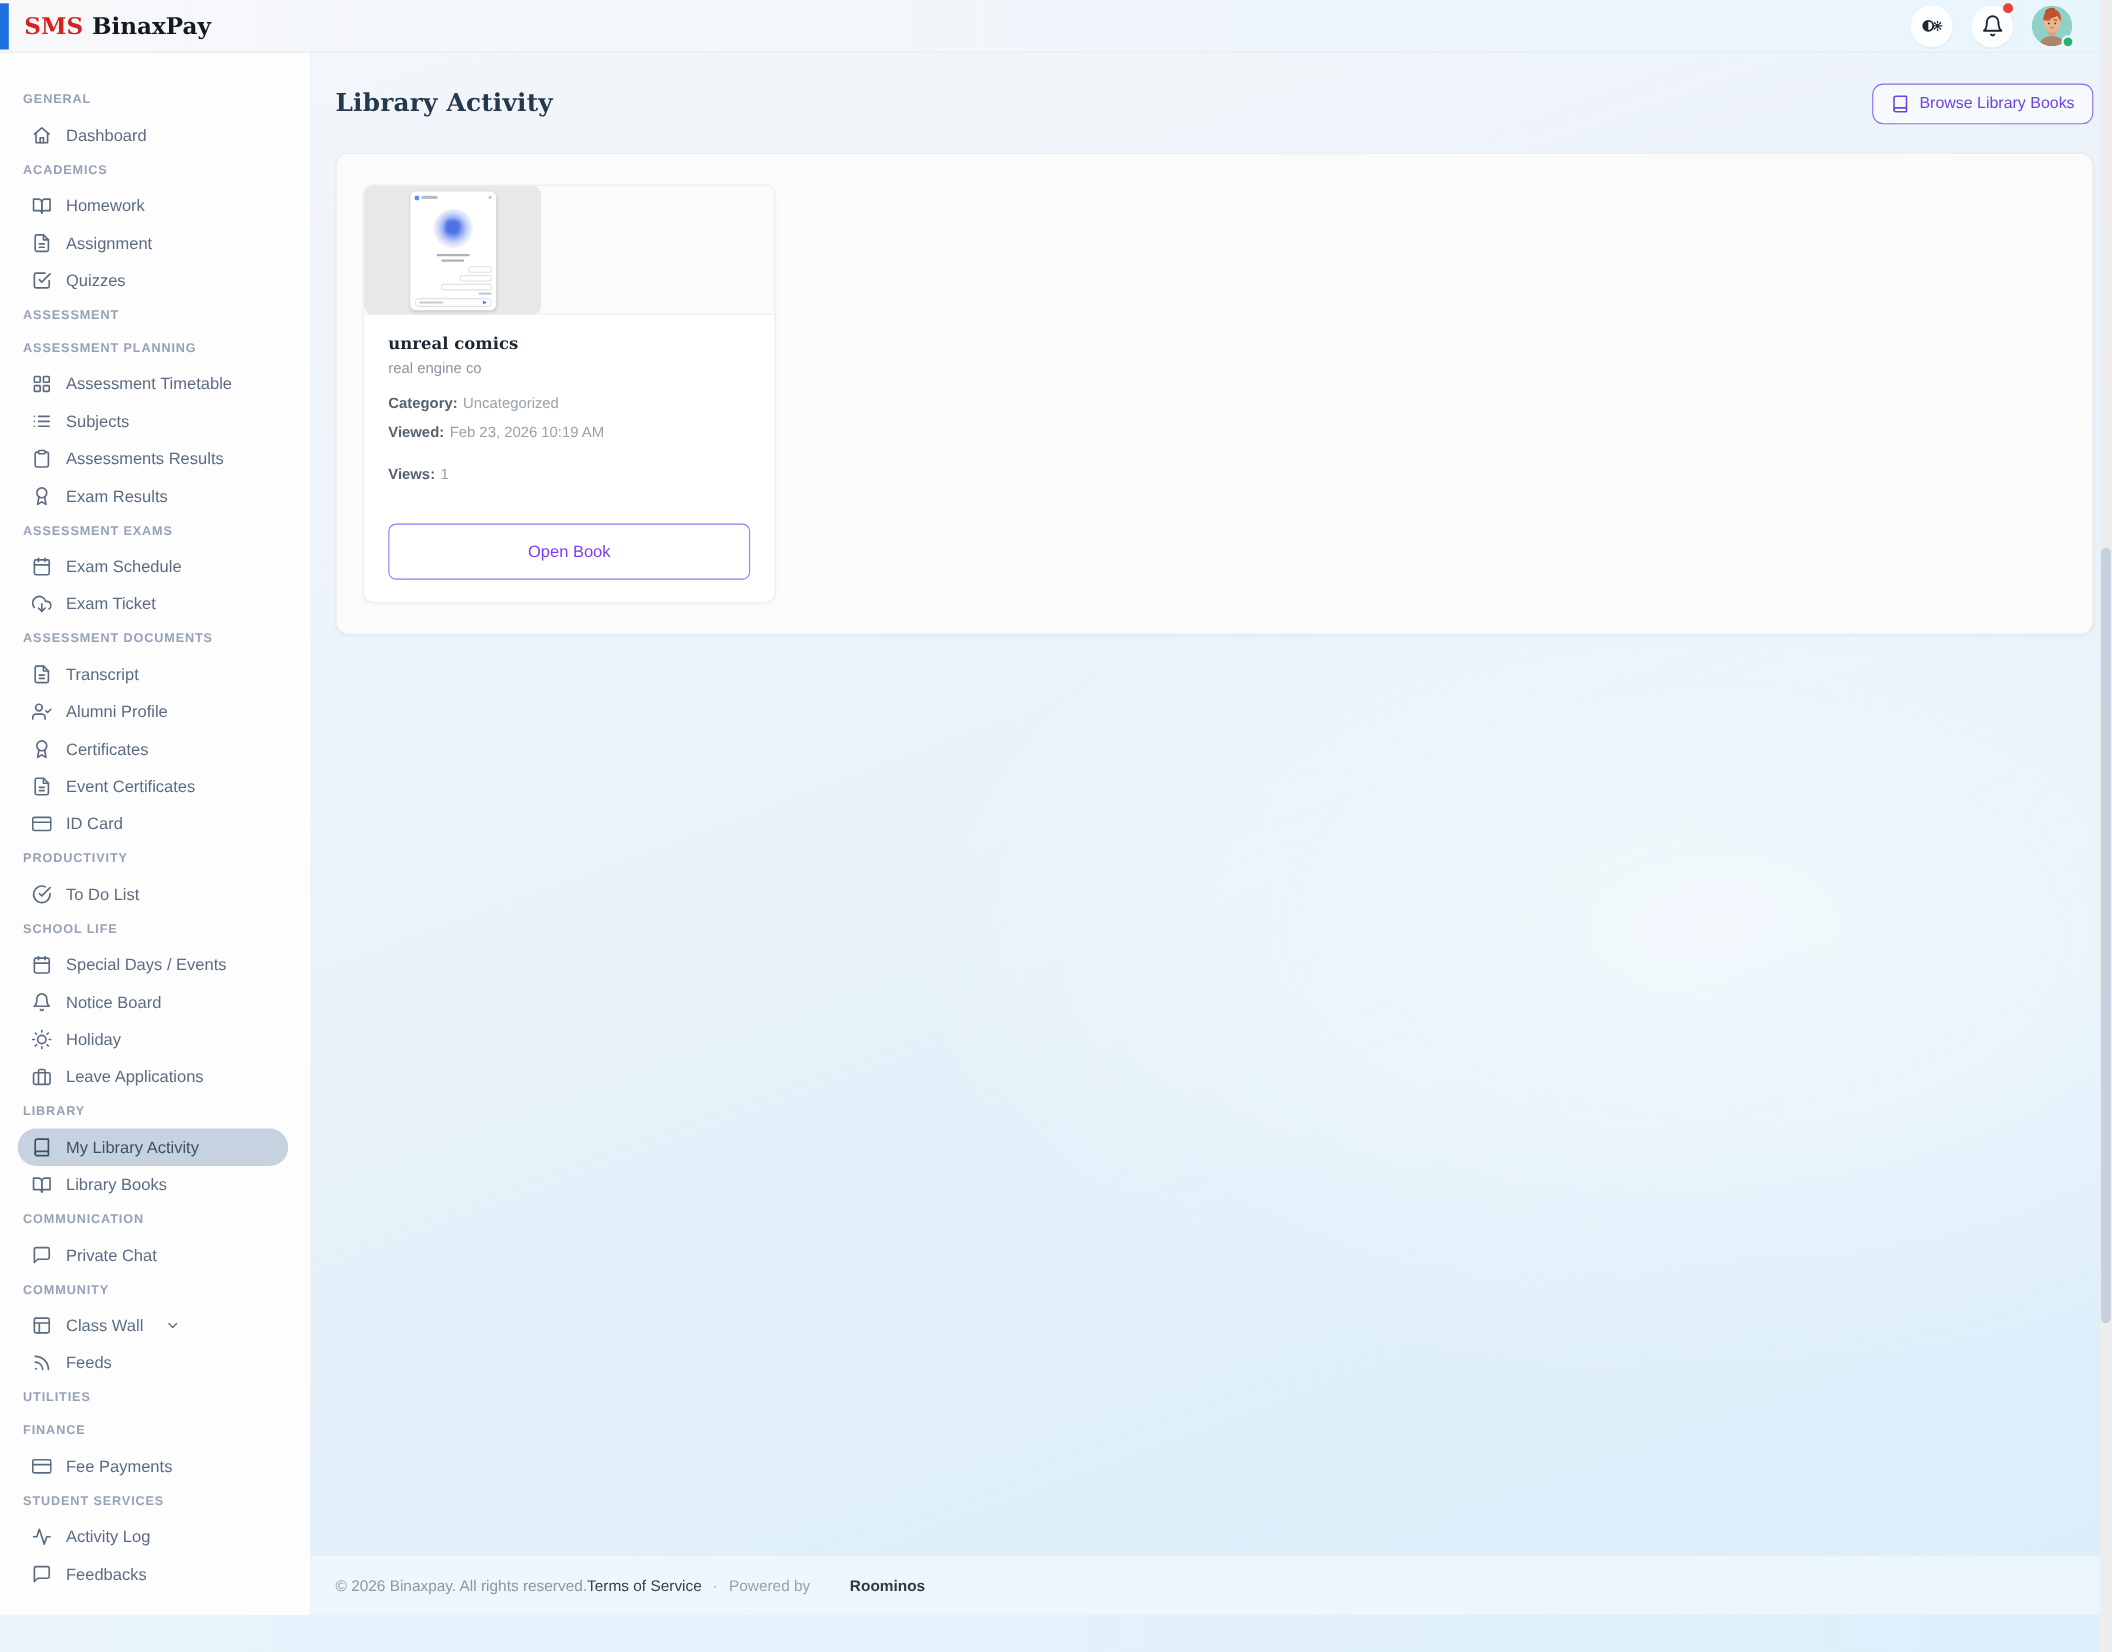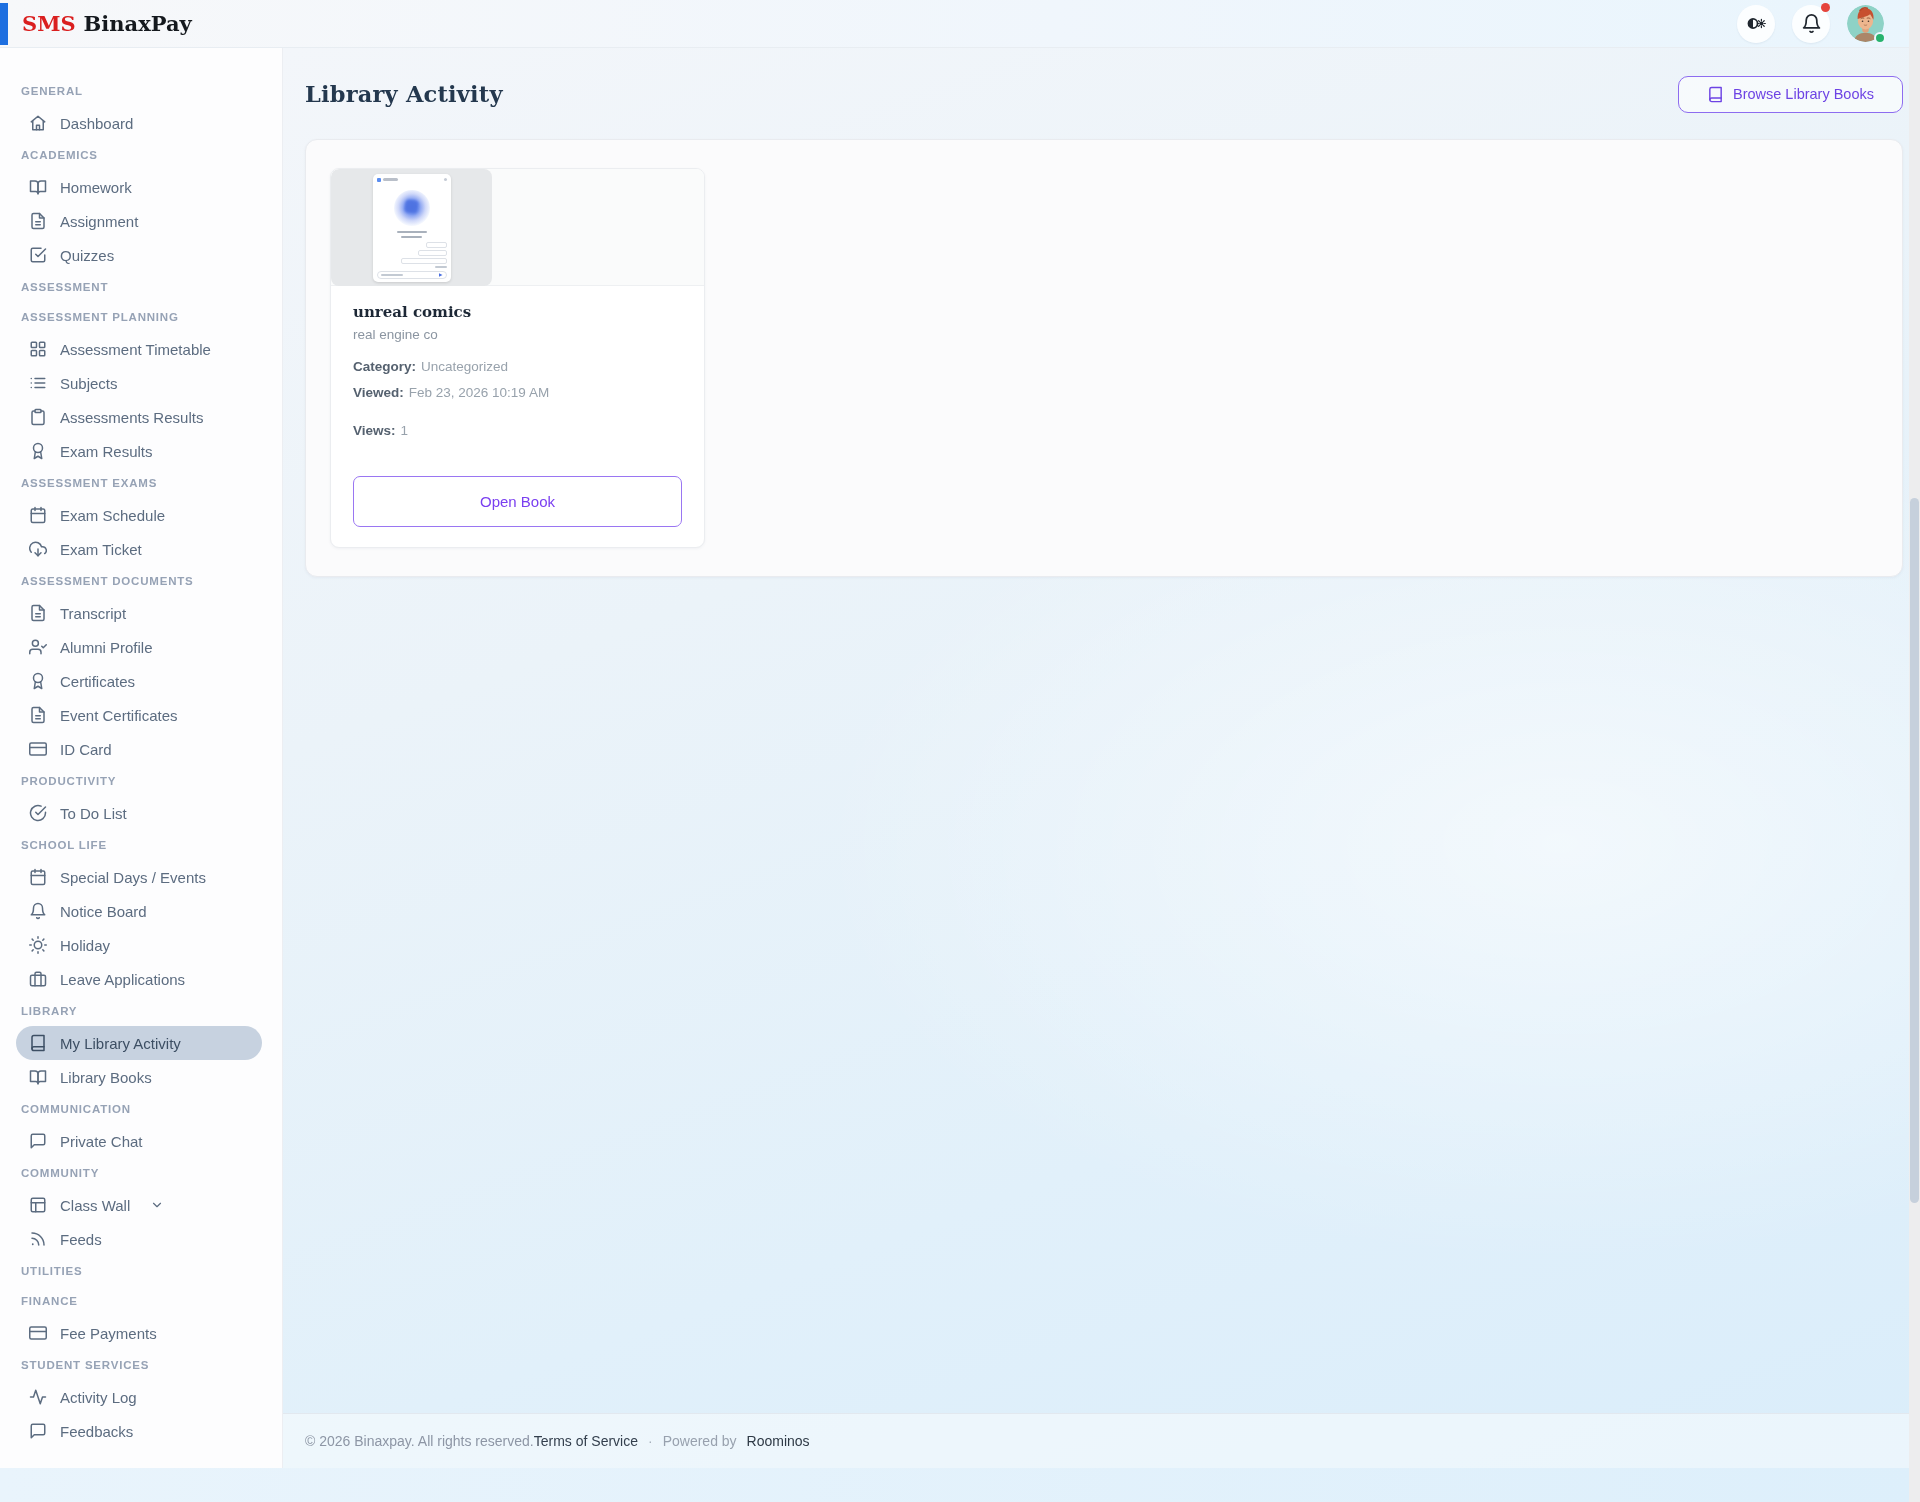--- a/index.html
+++ b/index.html
@@ -66,21 +66,21 @@
   .content {
     flex: 1 1 auto; min-width: 0; display: flex; flex-direction: column;
     padding: 0 17px 0 22px; position: relative;
     background:
       radial-gradient(1100px 620px at 78% 56%, rgba(255,255,255,.55), rgba(255,255,255,0) 68%),
       linear-gradient(160deg, #f3f6fa 0%, #ebf3f9 35%, #e1f0fa 70%, #daedfa 100%);
   }
   .page-head { display: flex; align-items: center; justify-content: space-between; margin-top: 27px; height: 38px; }
   .page-title { margin: 0; font-family: "DejaVu Serif", "Liberation Serif", serif; font-size: 22.5px; font-weight: bold; color: #24384e; letter-spacing: .2px; }
   .btn-browse {
-    height: 37px; padding: 0 28px; border-radius: 10px; cursor: pointer;
+    height: 37px; padding: 0 16px; border-radius: 10px; cursor: pointer;
     display: inline-flex; align-items: center; gap: 9px;
     background: rgba(255,255,255,.55); border: 1px solid #8d6cf0; color: #6d43e4;
     font-size: 14.5px; font-family: "Liberation Sans", sans-serif;
   }
   .btn-browse svg { width: 17px; height: 17px; }
 
   .panel {
     margin-top: 26px; background: #fbfbfc;
     border: 1px solid #e9ebef; border-radius: 12px;
     box-shadow: 0 1px 3px rgba(40,60,90,.05);
@@ -149,21 +149,21 @@
   .content-footer {
     height: 55px; margin: 0 -17px 0 -22px; padding: 0 24px 0 22px;
     background: rgba(255,255,255,.45); border-top: 1px solid #e2e8ef;
     display: flex; align-items: center; font-size: 14px;
   }
   .copyright { color: #8d96a5; }
   .footer-right { display: flex; align-items: center; gap: 10px; }
   .tos { color: #333f4d; font-weight: 500; cursor: pointer; }
   .fsep { color: #a7b0bc; }
   .powered { color: #98a1ae; }
-  .powered-brand { color: #2e3945; font-weight: 400; }
+  .powered-brand { color: #2e3945; font-weight: 700; margin-left: 26px; }
 
   
   .scrollbar-track { position: fixed; right: 0; top: 0; width: 11px; height: 1502px; background: #ededee; z-index: 50; }
   .scrollbar-thumb { position: absolute; left: 1px; top: 498px; width: 9px; height: 705px; background: #c6d0dc; border-radius: 5px; }
 </style>
 </head>
 <body>
 
 <div class="app">
 

